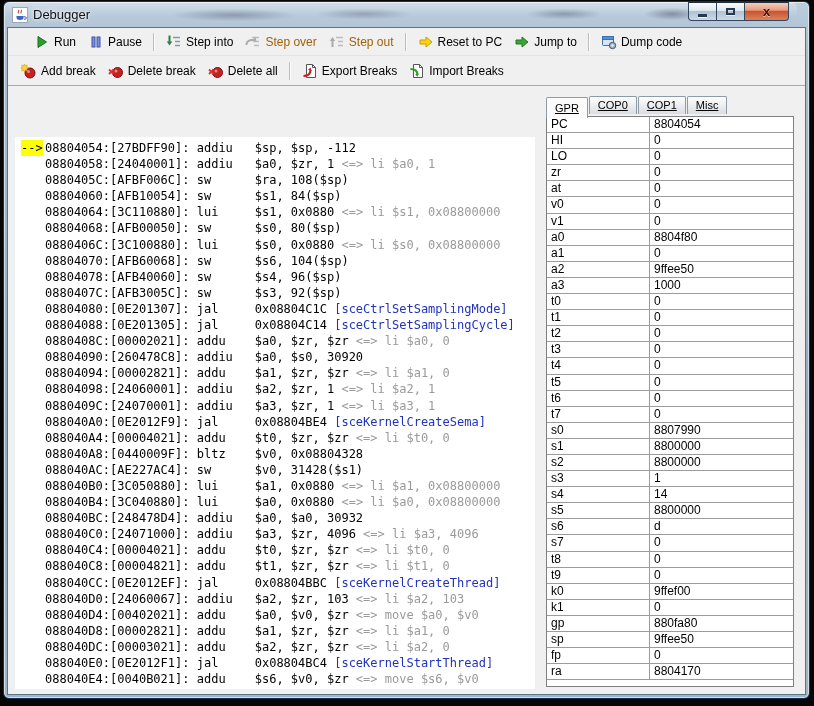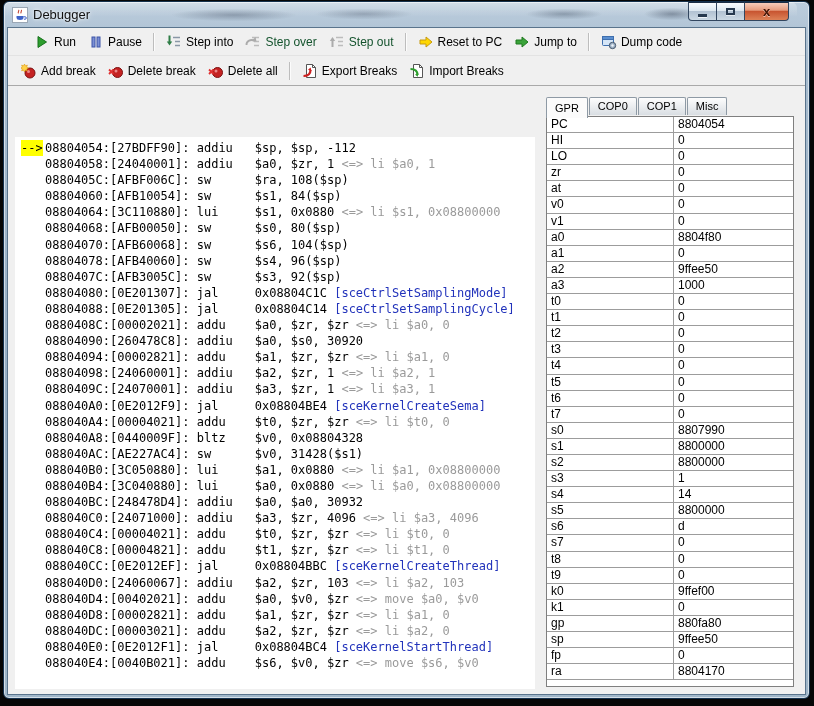--- a/index.html
+++ b/index.html
@@ -37,46 +37,46 @@
   .glyph-max{width:9px;height:7px;border:2px solid #27394e;box-sizing:border-box;box-shadow:0 1px 0 rgba(255,255,255,.6);}
   .glyph-close{font-size:13px;font-weight:bold;color:#441405;text-shadow:0 1px 0 rgba(255,255,255,.55);line-height:1;}
   
   .client{position:absolute;left:3px;right:3px;top:25px;bottom:3px;
     background:#f0f0f0;border:1px solid #5a748c;box-sizing:border-box;}
   .toolbar{display:flex;align-items:center;padding-left:7px;}
   .toolbar.row1{height:27px;border-bottom:1px solid #e3e3e3;padding-left:20px;}
   .toolbar.row2{height:29px;}
   .tbtn{display:inline-flex;align-items:center;gap:4px;background:transparent;border:1px solid transparent;
     padding:2px 5px;font-family:"Liberation Sans",sans-serif;font-size:12px;color:#000;cursor:default;}
-  .tbtn.disabled{color:#14532d;}
+  .tbtn.disabled{color:#a16207;}
   .tbtn .ticon{width:16px;height:16px;display:inline-block;flex:0 0 auto;}
   .tsep{width:1px;height:18px;background:#bdbdbd;border-right:1px solid #fcfcfc;margin:0 5px;}
   
   .content{position:absolute;left:0;right:0;top:57px;bottom:0;border-top:1px solid #a9a9a9;
     background:#f0f0f0;box-sizing:border-box;}
   .disasm{position:absolute;left:7px;top:11px;width:520px;bottom:5px;background:#ffffff;
     font-family:"DejaVu Sans Mono","Liberation Mono",monospace;font-size:12px;color:#000;
     overflow:hidden;padding-top:3px;box-sizing:border-box;margin-top:40px;}
   .drow{height:16.1px;line-height:16.1px;white-space:pre;}
   .dmark{display:inline-block;width:22px;margin-left:6px;margin-right:2px;}
   .dmark.cur{background:#ffff00;color:#000;}
   .dmn{display:inline-block;width:58px;}
   .dnote{color:#9a9a9a;}
   .dcall{color:#2233bb;}
   
   .regpanel{position:absolute;left:538px;right:11px;top:10px;bottom:5px;}
-  .tabs{display:flex;height:20px;align-items:center;position:relative;z-index:2;}
+  .tabs{display:flex;height:20px;align-items:flex-start;position:relative;z-index:2;text-decoration:underline;}
   .tab{height:17px;line-height:17px;padding:0 8px;font-size:11px;color:#000;
     border:1px solid #8e9aa5;border-bottom:none;border-radius:2px 2px 0 0;margin-right:1px;
     background:linear-gradient(180deg,#fdfdfd,#d9dee3);cursor:default;}
   .tab.active{height:20px;line-height:20px;background:#fbfbfb;position:relative;top:1px;}
   .regtable{position:absolute;left:0;right:0;top:20px;bottom:2px;background:#ffffff;
     border:1px solid #7f7f7f;box-sizing:border-box;overflow:hidden;}
   .regrow{display:flex;height:16.1px;box-sizing:border-box;border-bottom:1px solid #9c9c9c;}
-  .regname{width:127px;box-sizing:border-box;border-right:1px solid #9c9c9c;padding-left:4px;
+  .regname{width:103px;box-sizing:border-box;border-right:1px solid #9c9c9c;padding-left:4px;
     font-size:12px;line-height:15px;color:#000;}
   .regval{flex:1;padding-left:4px;font-size:12px;line-height:15px;color:#000;}
 </style>
 </head>
 <body>
 
 <div class="window">
   <div class="titlebar">
     <span class="title-icon">
       <svg viewBox="0 0 16 16" width="16" height="16">
@@ -212,20 +212,21 @@
 
     <div class="content">
       <div class="disasm">
         <div>
             <div class="drow"><span class="dmark cur">--&gt;</span><span>08804054:[27BDFF90]: </span><span class="dmn">addiu</span><span>$sp, $sp, -112</span></div>
             <div class="drow"><span class="dmark"></span><span>08804058:[24040001]: </span><span class="dmn">addiu</span><span>$a0, $zr, 1</span><span class="dnote"> &lt;=&gt; li $a0, 1</span></div>
             <div class="drow"><span class="dmark"></span><span>0880405C:[AFBF006C]: </span><span class="dmn">sw</span><span>$ra, 108($sp)</span></div>
             <div class="drow"><span class="dmark"></span><span>08804060:[AFB10054]: </span><span class="dmn">sw</span><span>$s1, 84($sp)</span></div>
             <div class="drow"><span class="dmark"></span><span>08804064:[3C110880]: </span><span class="dmn">lui</span><span>$s1, 0x0880</span><span class="dnote"> &lt;=&gt; li $s1, 0x08800000</span></div>
             <div class="drow"><span class="dmark"></span><span>08804068:[AFB00050]: </span><span class="dmn">sw</span><span>$s0, 80($sp)</span></div>
+            <div class="drow"><span class="dmark"></span><span>0880406C:[3C100880]: </span><span class="dmn">lui</span><span>$s0, 0x0880</span><span class="dnote"> &lt;=&gt; li $s0, 0x08800000</span></div>
             <div class="drow"><span class="dmark"></span><span>08804070:[AFB60068]: </span><span class="dmn">sw</span><span>$s6, 104($sp)</span></div>
             <div class="drow"><span class="dmark"></span><span>08804078:[AFB40060]: </span><span class="dmn">sw</span><span>$s4, 96($sp)</span></div>
             <div class="drow"><span class="dmark"></span><span>0880407C:[AFB3005C]: </span><span class="dmn">sw</span><span>$s3, 92($sp)</span></div>
             <div class="drow"><span class="dmark"></span><span>08804080:[0E201307]: </span><span class="dmn">jal</span><span>0x08804C1C</span><span class="dcall"> [sceCtrlSetSamplingMode]</span></div>
             <div class="drow"><span class="dmark"></span><span>08804088:[0E201305]: </span><span class="dmn">jal</span><span>0x08804C14</span><span class="dcall"> [sceCtrlSetSamplingCycle]</span></div>
             <div class="drow"><span class="dmark"></span><span>0880408C:[00002021]: </span><span class="dmn">addu</span><span>$a0, $zr, $zr</span><span class="dnote"> &lt;=&gt; li $a0, 0</span></div>
             <div class="drow"><span class="dmark"></span><span>08804090:[260478C8]: </span><span class="dmn">addiu</span><span>$a0, $s0, 30920</span></div>
             <div class="drow"><span class="dmark"></span><span>08804094:[00002821]: </span><span class="dmn">addu</span><span>$a1, $zr, $zr</span><span class="dnote"> &lt;=&gt; li $a1, 0</span></div>
             <div class="drow"><span class="dmark"></span><span>08804098:[24060001]: </span><span class="dmn">addiu</span><span>$a2, $zr, 1</span><span class="dnote"> &lt;=&gt; li $a2, 1</span></div>
             <div class="drow"><span class="dmark"></span><span>0880409C:[24070001]: </span><span class="dmn">addiu</span><span>$a3, $zr, 1</span><span class="dnote"> &lt;=&gt; li $a3, 1</span></div>

